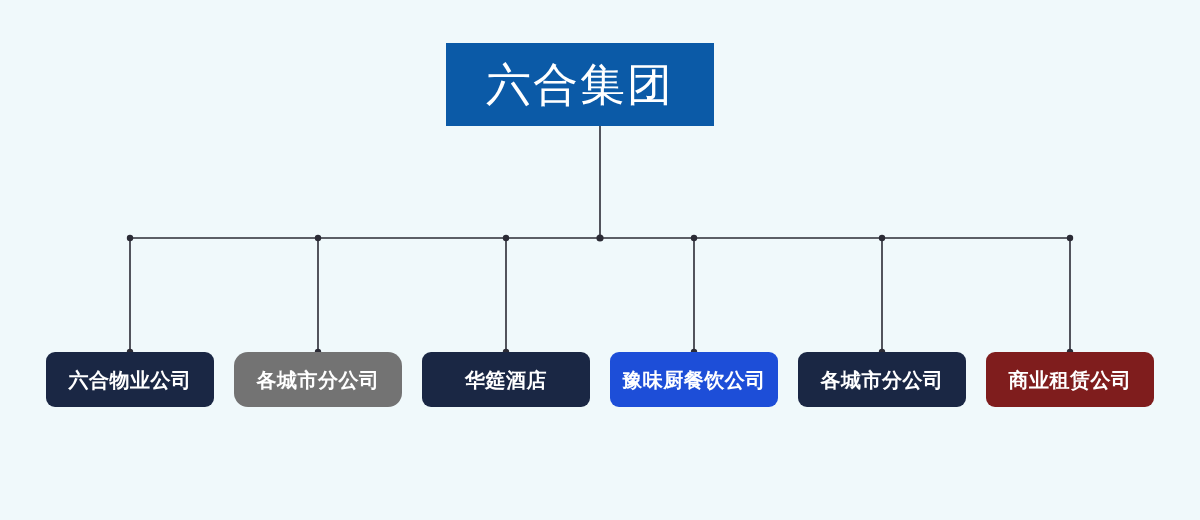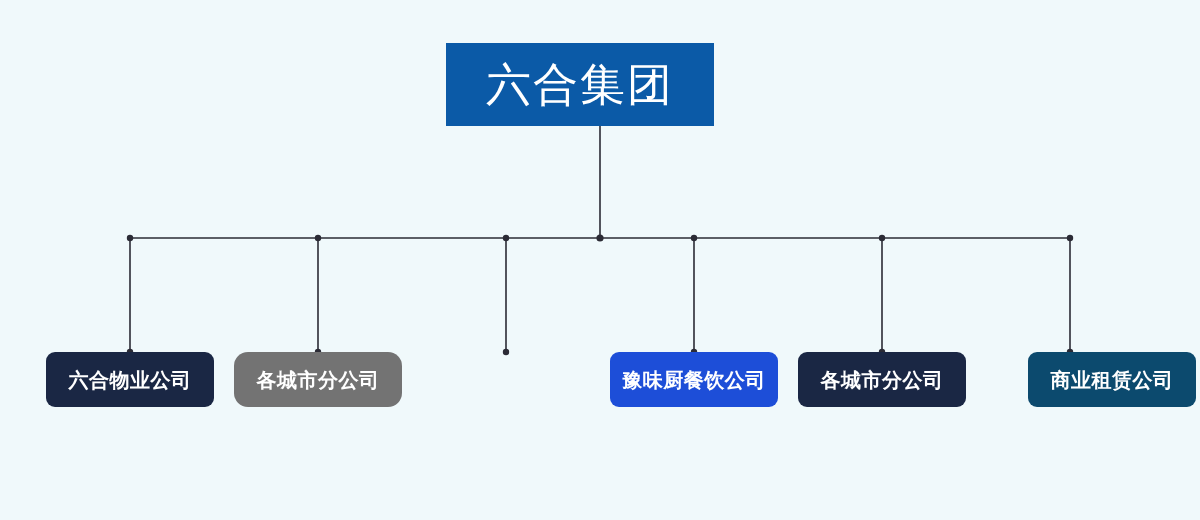--- a/index.html
+++ b/index.html
@@ -116,23 +116,26 @@
   <div class="root-node" style="background: rgb(11, 90, 167);">
     <span class="root-node-label" style="color: rgb(255, 255, 255);">六合集团</span>
   </div>
 
   <div class="child-node" style="left: 46px; background: rgb(26, 39, 68);">
     <span class="child-node-label" style="color: rgb(255, 255, 255);">六合物业公司</span>
   </div>
   <div class="child-node" style="left: 234px; background: #737373; border-radius: 14px;">
     <span class="child-node-label" style="color: rgb(255, 255, 255);">各城市分公司</span>
   </div>
+  <div class="child-node" style="left: 422px; background: rgb(26, 39, 68);">
+    <span class="child-node-label" style="color: rgb(255, 255, 255);">华筵酒店</span>
+  </div>
   <div class="child-node" style="left: 610px; background: #1d4ed8;">
     <span class="child-node-label" style="color: rgb(255, 255, 255);">豫味厨餐饮公司</span>
   </div>
   <div class="child-node" style="left: 798px; background: rgb(26, 39, 68);">
     <span class="child-node-label" style="color: rgb(255, 255, 255);">各城市分公司</span>
   </div>
-  <div class="child-node" style="left: 1028px; background: #0c4a6e;">
+  <div class="child-node" style="left: 986px; background: #7f1d1d;">
     <span class="child-node-label" style="color: rgb(255, 255, 255);">商业租赁公司</span>
   </div>
 
 </div>
 
 </body></html>

